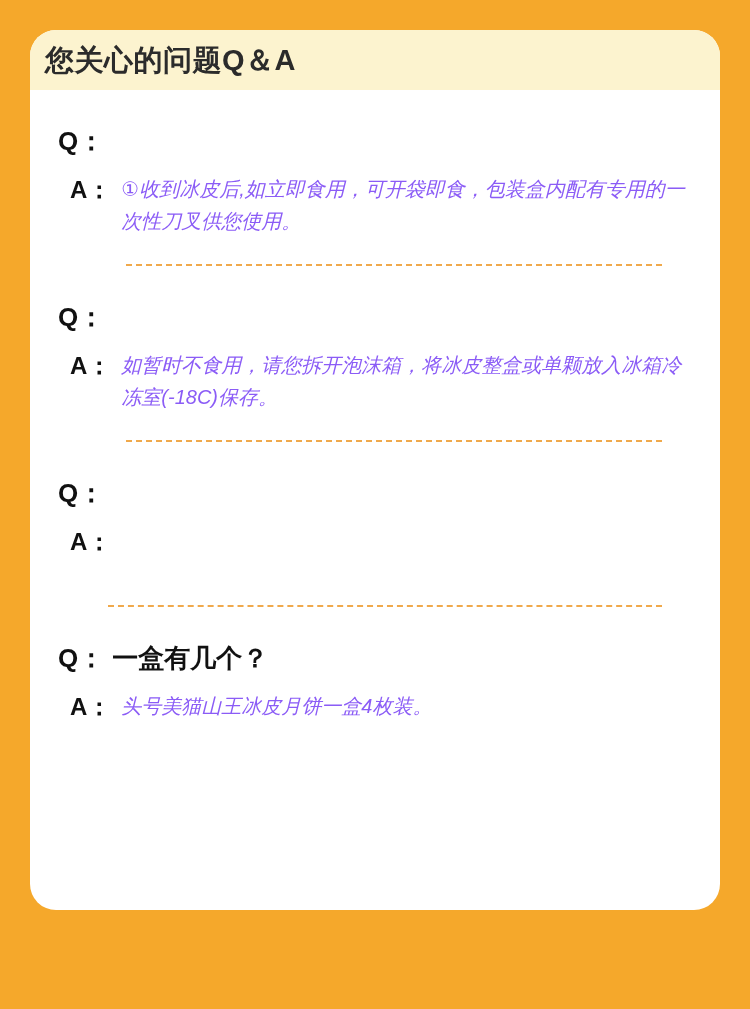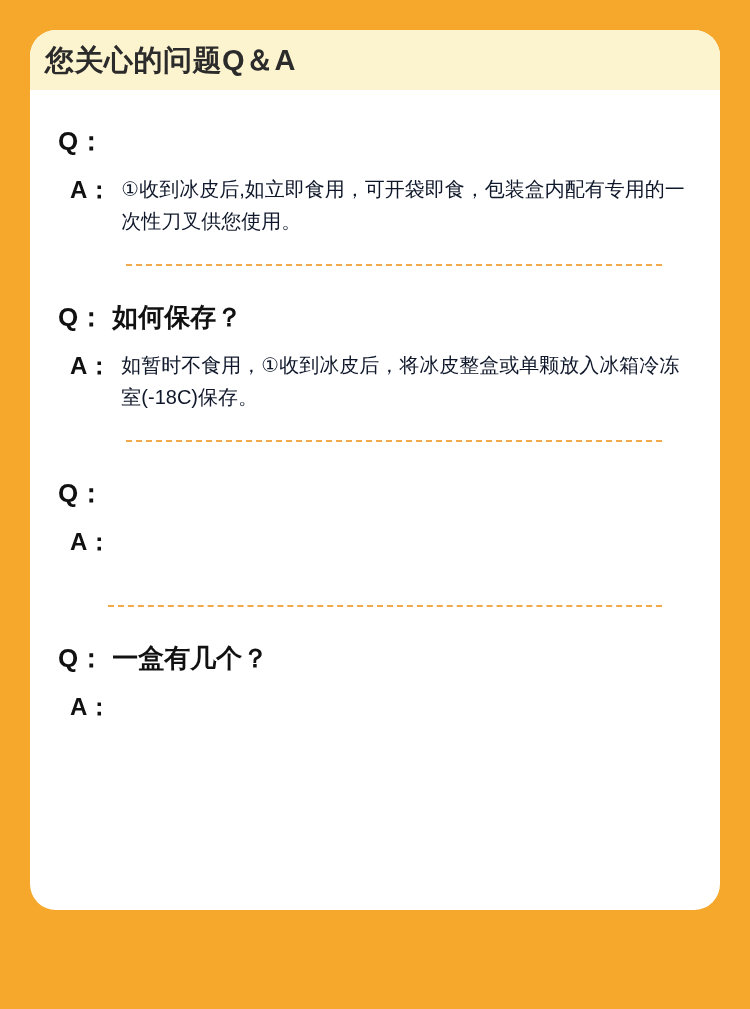--- a/index.html
+++ b/index.html
@@ -86,23 +86,24 @@
     font-size: 24px;
     font-weight: bold;
     color: #111111;
     flex: 0 0 auto;
     margin-left: 12px;
     line-height: 1.45;
   }
   .a-body {
     margin-left: 10px;
     font-size: 20px;
-    color: #0f172a;
+    color: #8b5cf6;
     line-height: 1.62;
     flex: 1 1 auto;
+    font-style: italic;
   }
   .a-para {
     margin: 0;
   }
   .a-para + .a-para {
     margin-top: 16px;
   }
   .divider {
     height: 0;
     border-top: 2px dashed #F0A94B;
@@ -138,26 +139,25 @@
           <div class="a-body">
             <p class="a-para">①收到冰皮后,如立即食用，可开袋即食，包装盒内配有专用的一次性刀叉供您使用。</p>
           </div>
         </div>
         <div class="divider wide"></div>
       </div>
 
       <div class="qa-item">
         <div class="q-row">
           <span class="q-label">Q：</span>
-          <span class="q-text">如何保存？</span>
         </div>
         <div class="a-row">
           <span class="a-label">A：</span>
           <div class="a-body">
-            <p class="a-para">如暂时不食用，①收到冰皮后，将冰皮整盒或单颗放入冰箱冷冻室(-18C)保存。</p>
+            <p class="a-para">如暂时不食用，请您拆开泡沫箱，将冰皮整盒或单颗放入冰箱冷冻室(-18C)保存。</p>
           </div>
         </div>
         <div class="divider wide"></div>
       </div>
 
       <div class="qa-item">
         <div class="q-row">
           <span class="q-label">Q：</span>
         </div>
         <div class="a-row">
@@ -166,18 +166,21 @@
         <div class="divider narrow" style="margin-top:46px"></div>
       </div>
 
       <div class="qa-item">
         <div class="q-row">
           <span class="q-label">Q：</span>
           <span class="q-text">一盒有几个？</span>
         </div>
         <div class="a-row">
           <span class="a-label">A：</span>
+          <div class="a-body">
+            <p class="a-para">头号美猫山王冰皮月饼一盒4枚装。</p>
+          </div>
         </div>
       </div>
 
     </div>
   </div>
 </div>
 
 </body></html>

